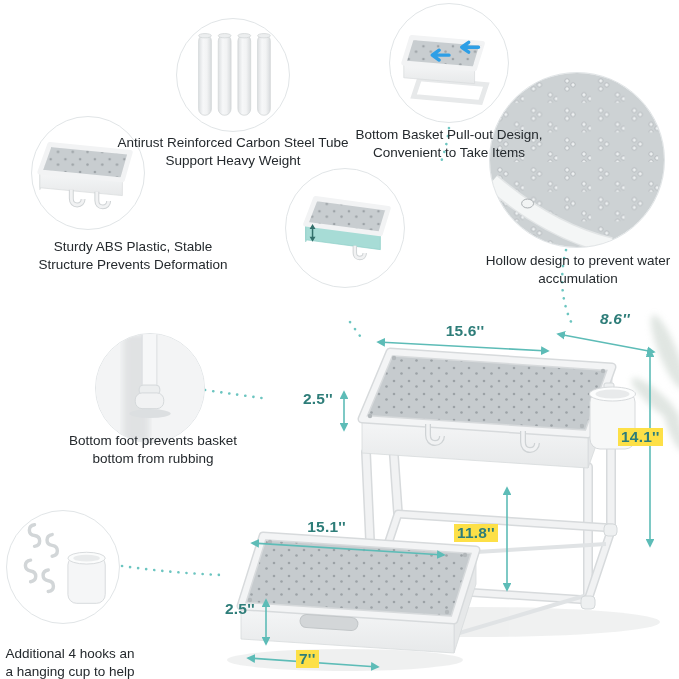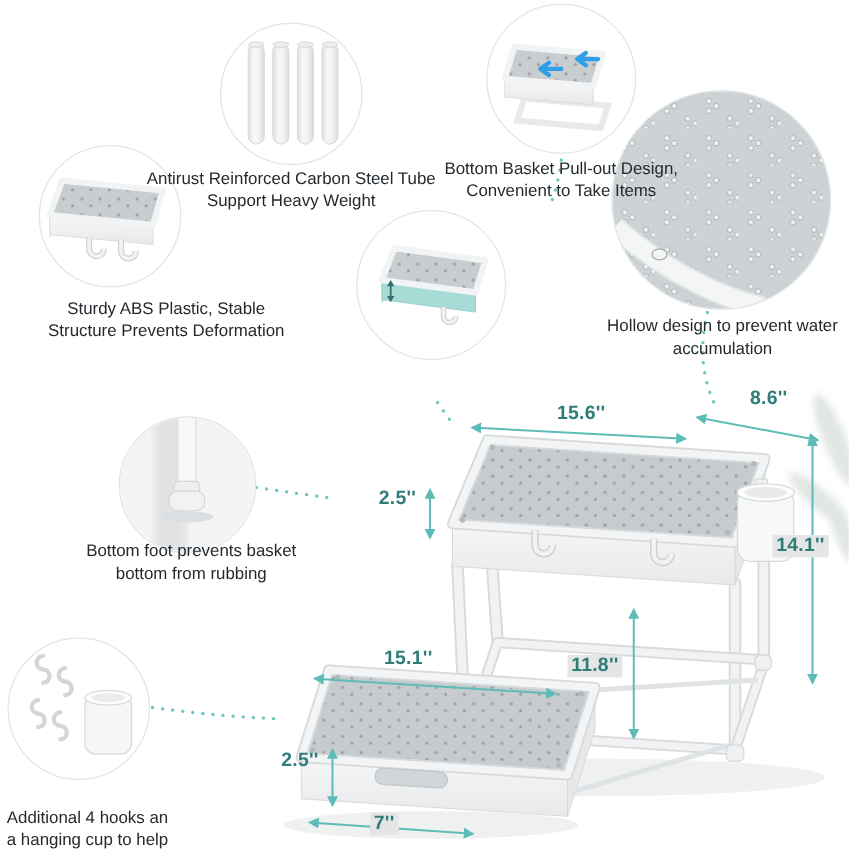--- a/index.html
+++ b/index.html
@@ -16,21 +16,21 @@
   }
   .callout-circle svg { display:block; width:100%; height:100%; }
   .callout-label {
     position:absolute; z-index:3; text-align:center;
     font-size:13.5px; line-height:1.32; color:#24292d;
   }
   .dim {
     position:absolute; z-index:4; text-align:center;
     font-size:15.5px; font-weight:700; color:#2e7d79; letter-spacing:.2px;
   }
-  .dim.bg { background:#e5e5e5; padding:0 3px; }
+  .dim.bg { background:#fde047; padding:0 3px; }
 </style>
 </head>
 <body>
 
 <svg width="0" height="0" style="position:absolute" aria-hidden="true">
   <defs>
     <pattern id="holes" width="15" height="13" patternUnits="userSpaceOnUse">
       <circle cx="4" cy="4" r="1.3" fill="#979da1"></circle>
       <circle cx="11.5" cy="9.5" r="1.3" fill="#979da1"></circle>
     </pattern>
@@ -275,21 +275,21 @@
 
   <div class="callout-label" style="left:480px; top:252px; width:196px;">Hollow design to prevent water accumulation</div>
 
 
   <div class="callout-label" style="left:58px; top:432px; width:190px;">Bottom foot prevents basket bottom from rubbing</div>
 
   <div class="callout-label" style="left:0px; top:622px; width:140px;margin-top:23px;">Additional 4 hooks an a hanging cup to help store more items</div>
 
   <div class="dim" style="left:430px; top:322px; width:70px;">15.6''</div>
 
-  <div class="dim" style="left:585px; top:310px; width:60px;">8.6''</div>
+  <div class="dim" style="left:585px; top:310px; width:60px;font-style:italic;">8.6''</div>
 
   <div class="dim" style="left:293px; top:390px; width:50px;">2.5''</div>
 
   <div class="dim bg" style="left:618px; top:428px;">14.1''</div>
 
   <div class="dim" style="left:290px; top:518px; width:56px;text-align:right;">15.1''</div>
 
   <div class="dim bg" style="left:454px; top:524px;">11.8''</div>
 
   <div class="dim" style="left:218px; top:600px; width:44px;">2.5''</div>

